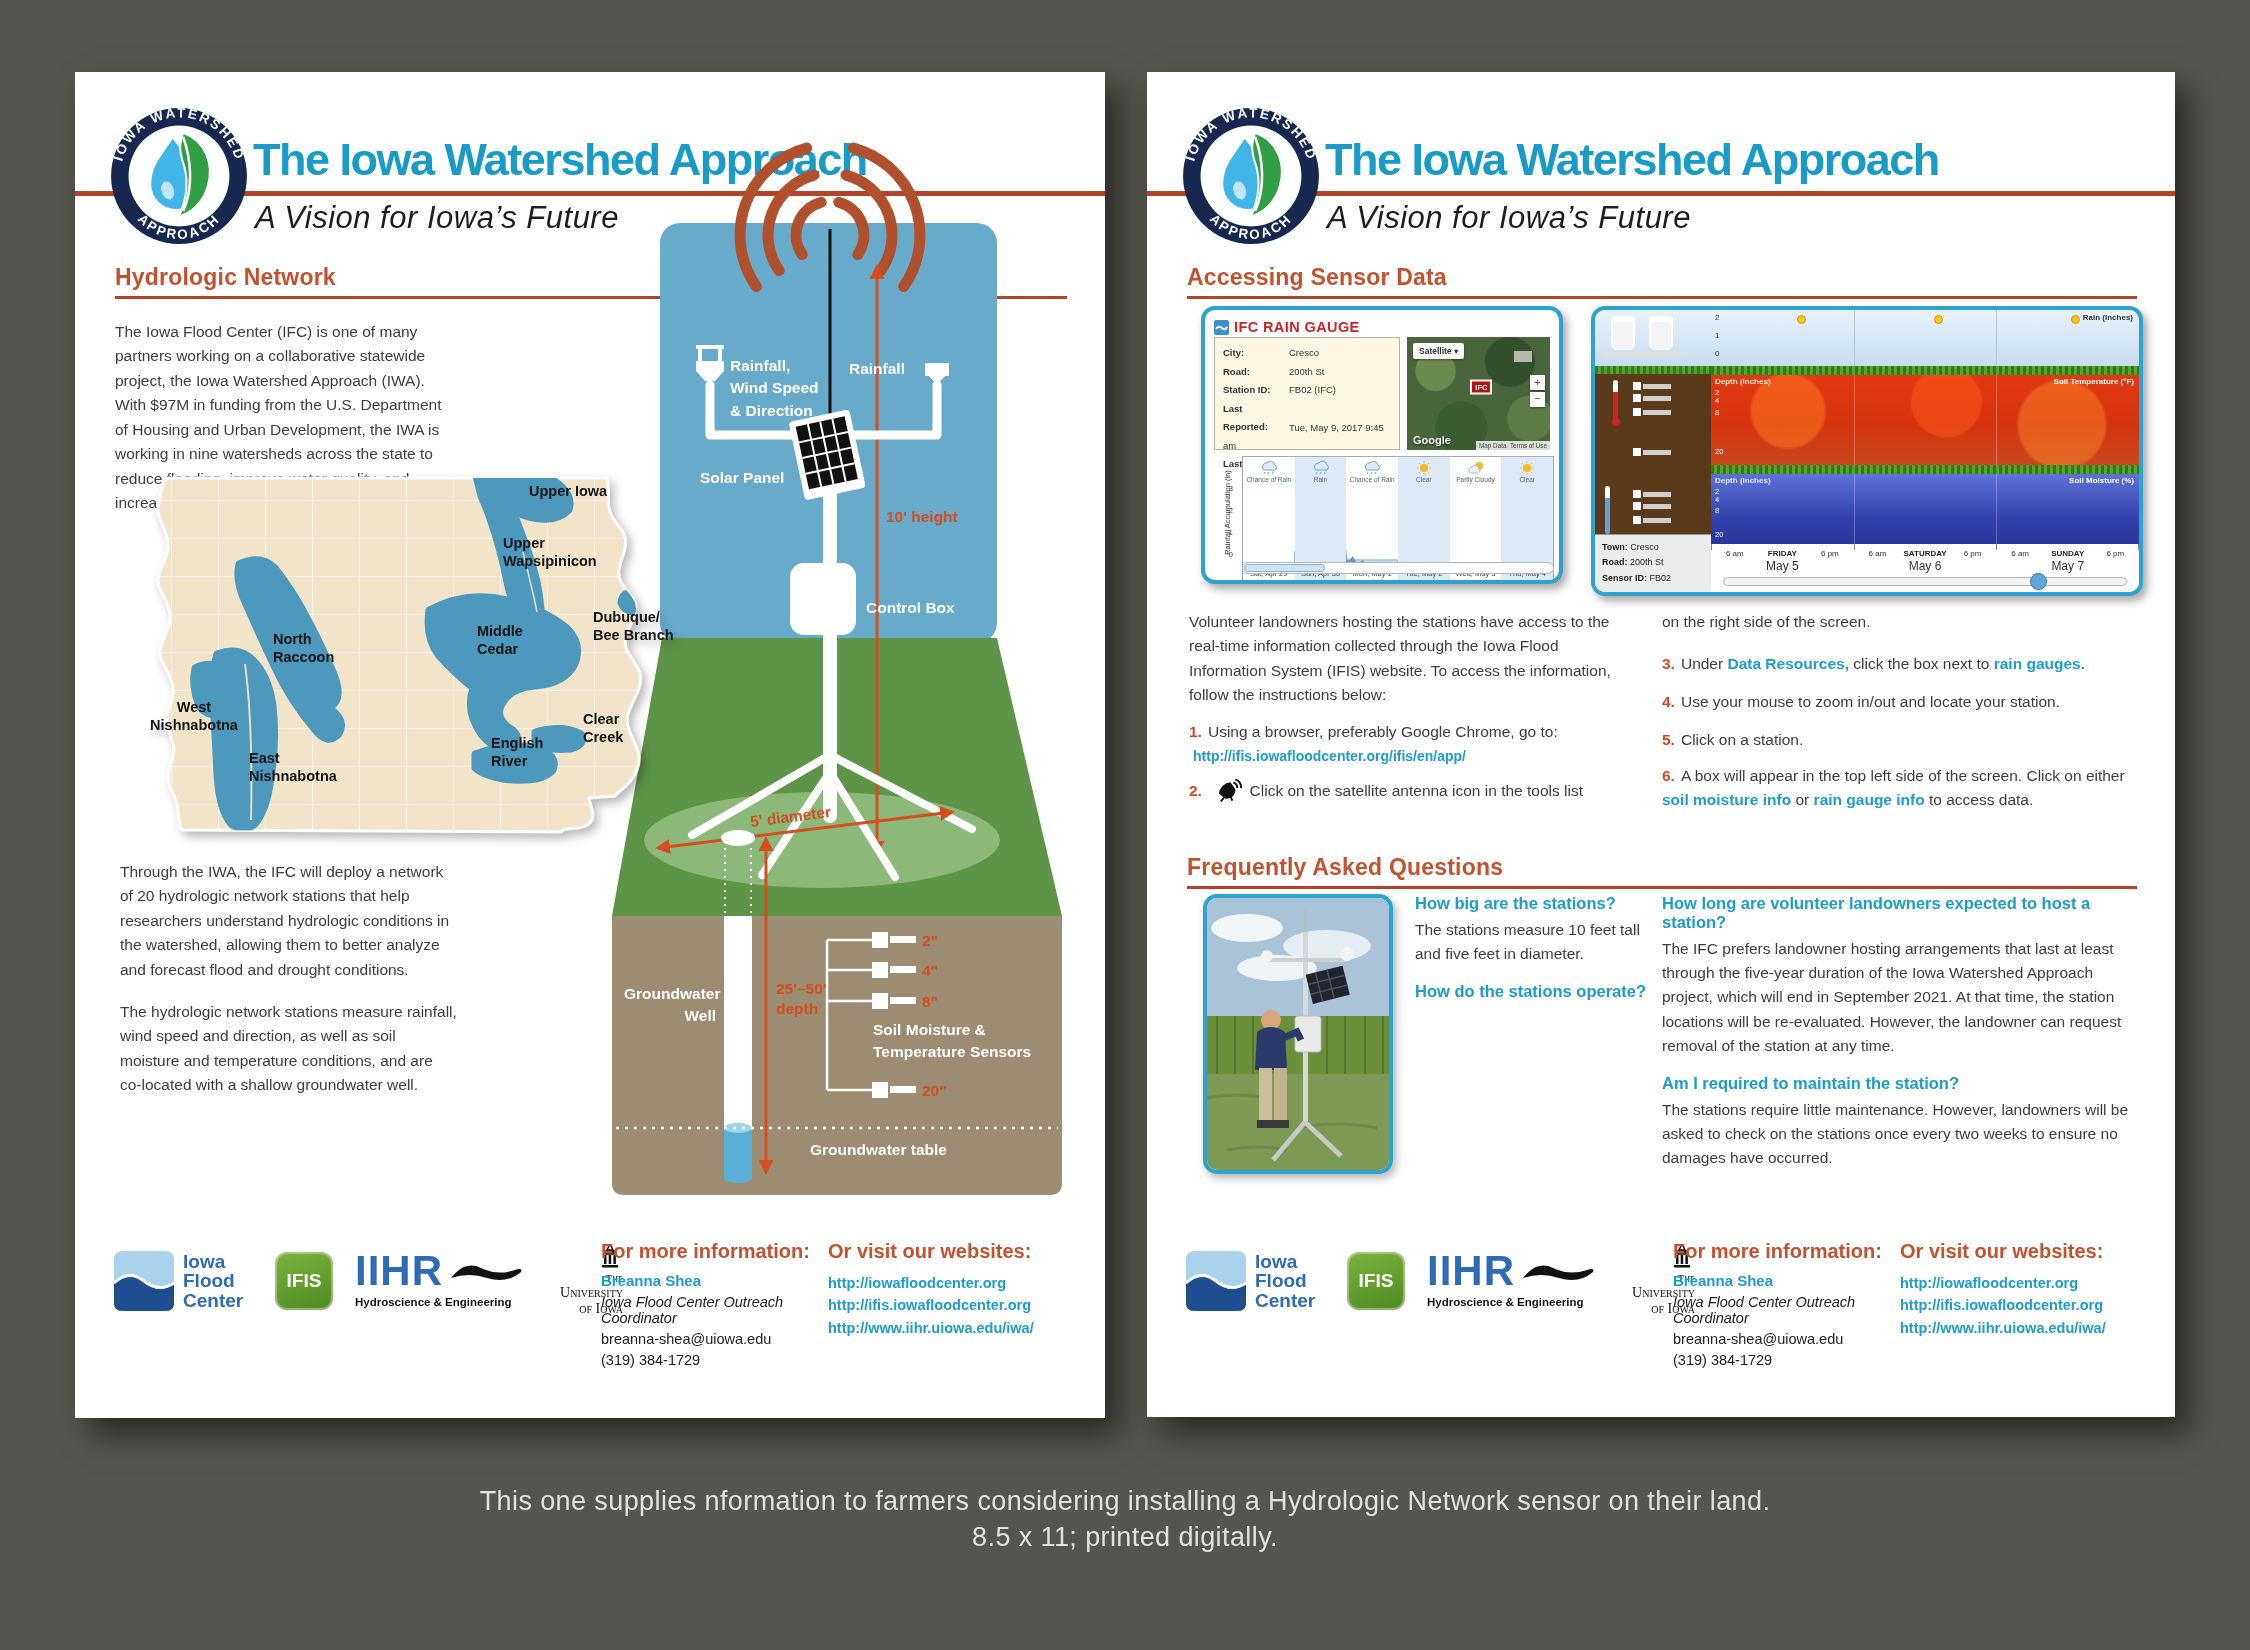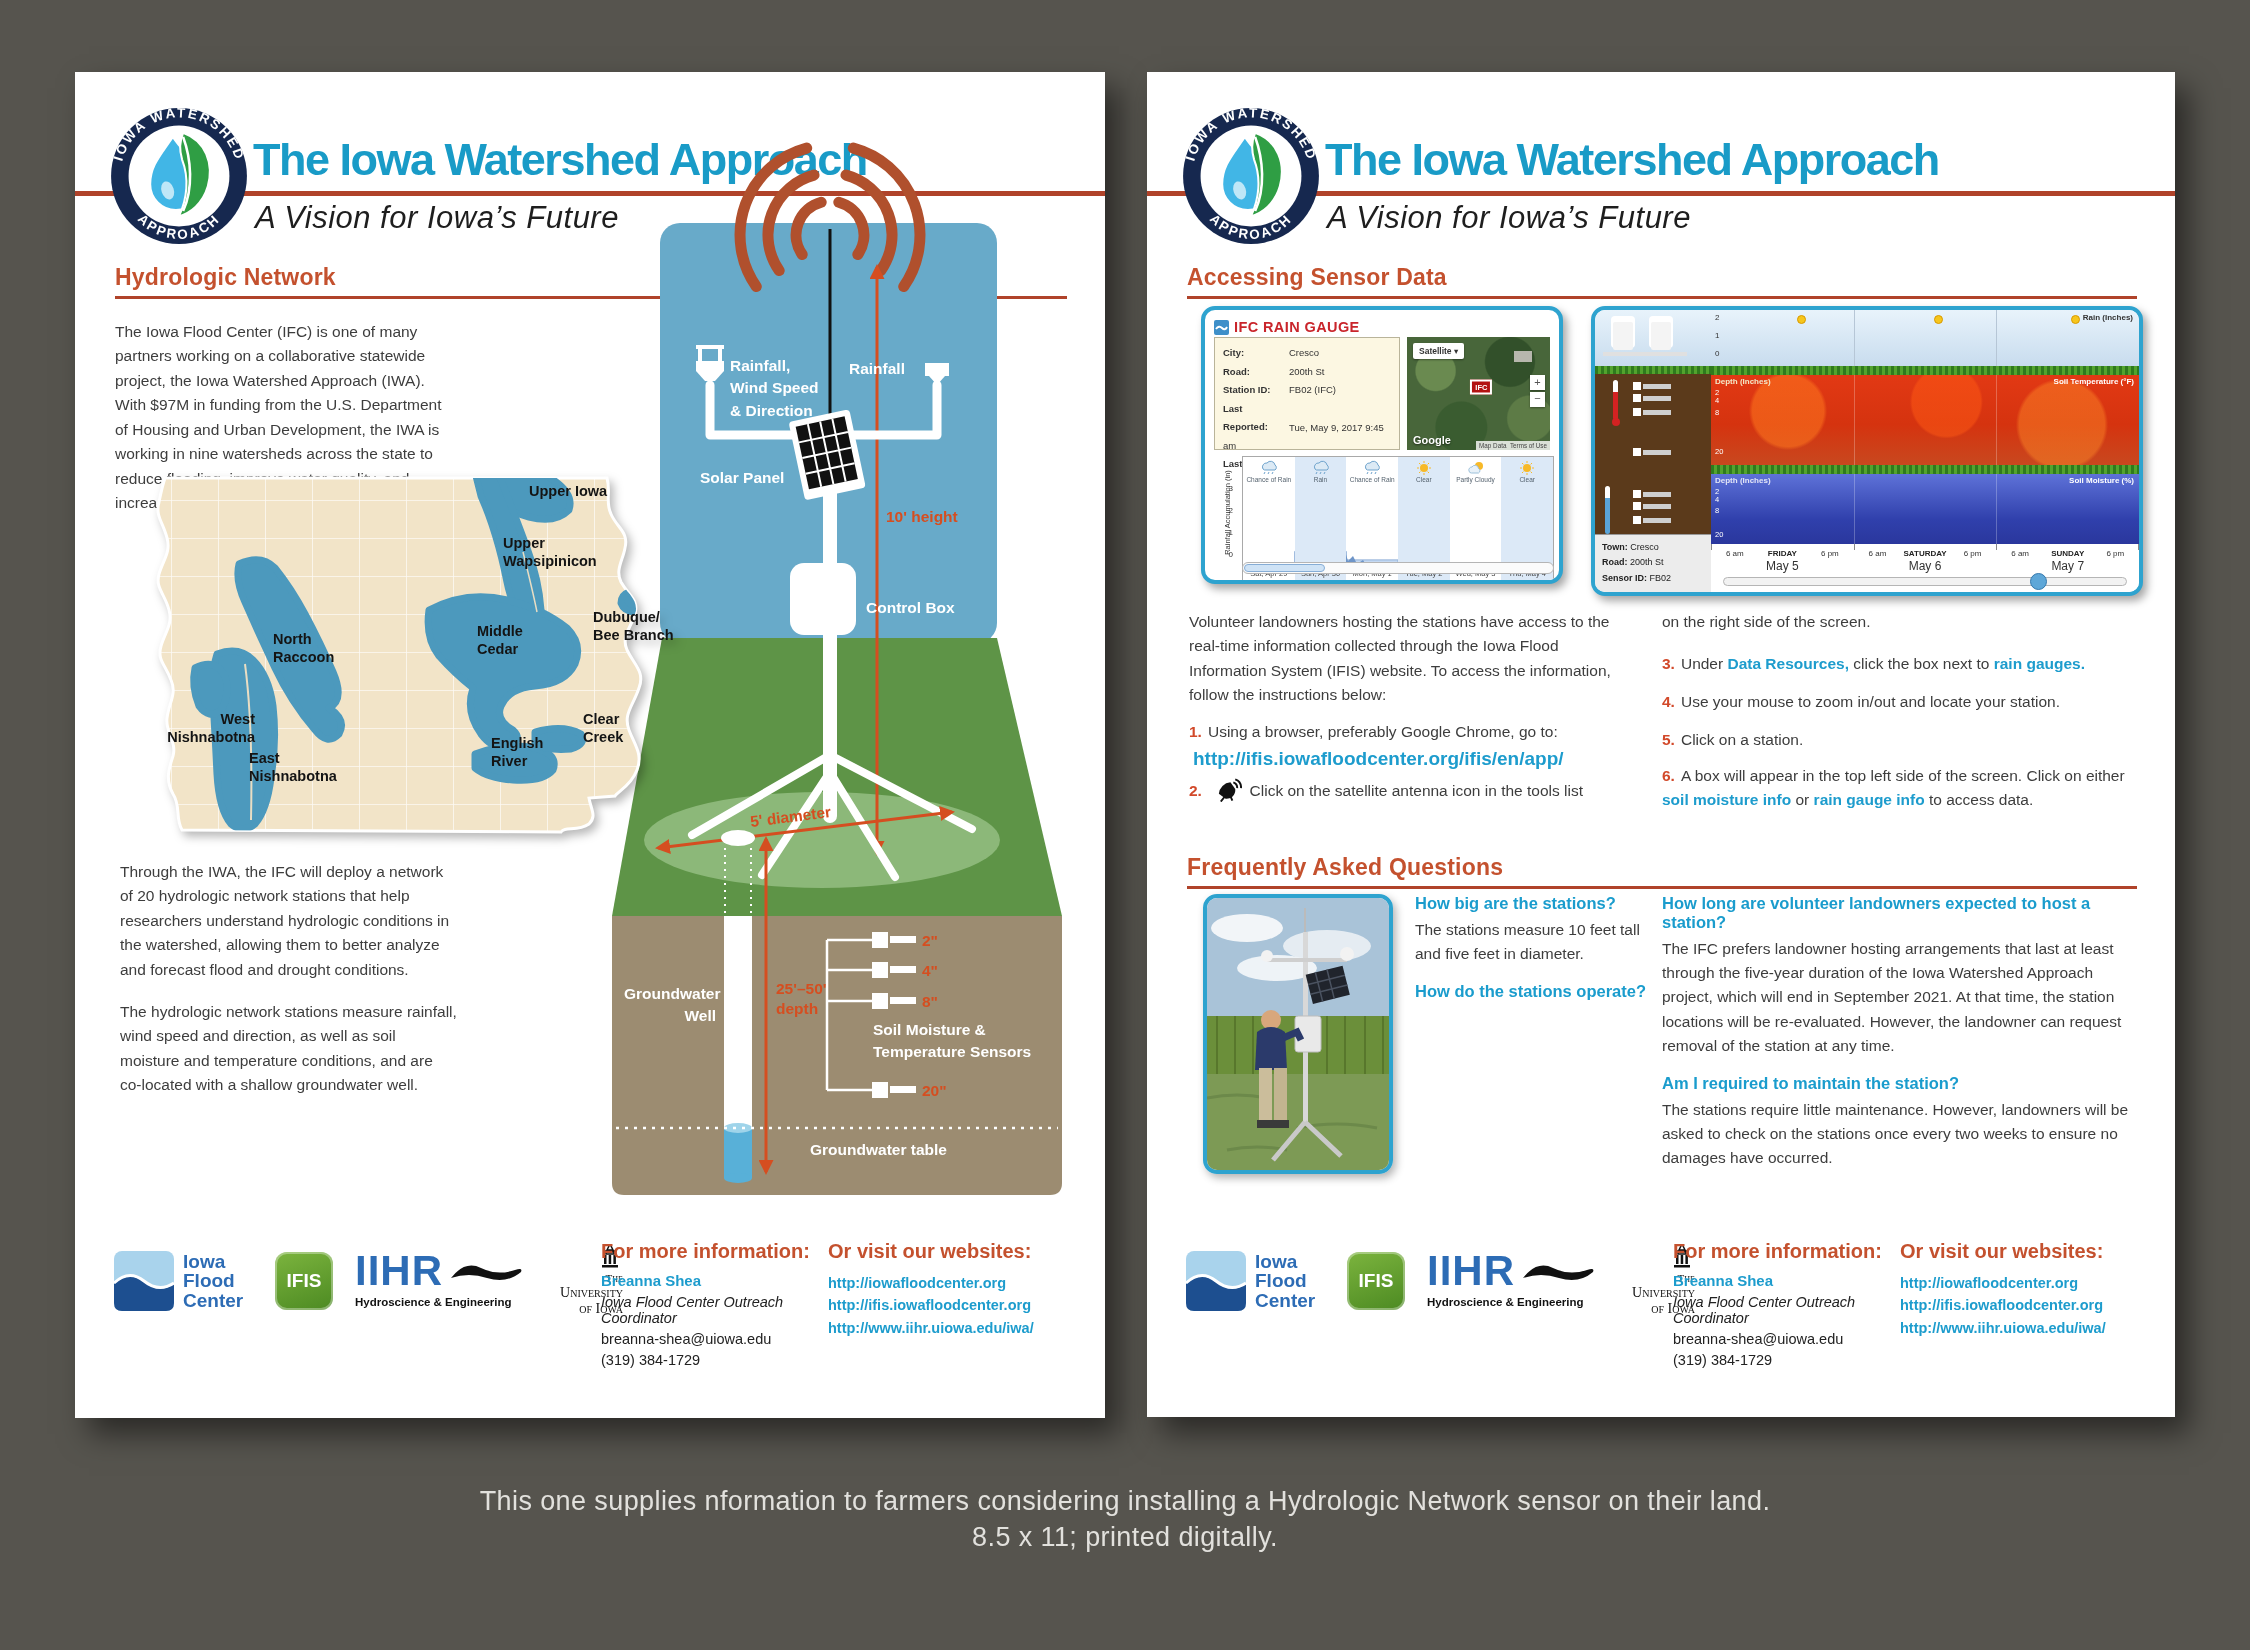--- a/index.html
+++ b/index.html
@@ -216,21 +216,21 @@
       </svg>
       <div class="abs maplabel" style="left:452px;top:20px;">Upper Iowa</div>
       <div class="abs maplabel pre" style="left:426px;top:72px;">Upper
 Wapsipinicon</div>
       <div class="abs maplabel pre" style="left:516px;top:146px;">Dubuque/
 Bee Branch</div>
       <div class="abs maplabel pre" style="left:400px;top:160px;">Middle
 Cedar</div>
       <div class="abs maplabel pre" style="left:196px;top:168px;">North
 Raccoon</div>
-      <div class="abs maplabel pre" style="left:56px;top:248px;width:122px;text-align:right;">West
+      <div class="abs maplabel pre" style="left:56px;top:236px;width:122px;text-align:center;">West
 Nishnabotna</div>
       <div class="abs maplabel pre" style="left:172px;top:287px;">East
 Nishnabotna</div>
       <div class="abs maplabel pre" style="left:414px;top:272px;">English
 River</div>
       <div class="abs maplabel pre" style="left:506px;top:248px;">Clear
 Creek</div>
     </div>
 
     <div class="abs bodytext" style="left:45px;top:788px;width:338px;">Through the IWA, the IFC will deploy a network of 20 hydrologic network stations that help researchers understand hydrologic conditions in the watershed, allowing them to better analyze and forecast flood and drought conditions.</div>
@@ -526,21 +526,21 @@
             </div>
           </div>
         </div>
       </div>
     </div>
 
     <div class="abs bodytext" style="left:42px;top:538px;width:448px;">Volunteer landowners hosting the stations have access to the real-time information collected through the Iowa Flood Information System (IFIS) website. To access the information, follow the instructions below:</div>
     <div class="abs bodytext" style="left:42px;top:648px;width:460px;">
       <span class="num">1.</span><span>Using a browser, preferably Google Chrome, go to:</span>
     </div>
-    <div class="abs blue" style="left:46px;top:676px;font-size:19px;">http://ifis.iowafloodcenter.org/ifis/en/app/</div>
+    <div class="abs blue" style="left:46px;top:676px;font-size:14px;">http://ifis.iowafloodcenter.org/ifis/en/app/</div>
     <div class="abs bodytext" style="left:42px;top:706px;width:470px;">
       <span class="num">2.</span>
       <svg width="27" height="24" viewBox="0 0 28 24" style="vertical-align:-6px;margin:0 3px;">
         <path d="M4,16 A13,13 0 0 1 16,4 L21,11 A9,9 0 0 1 11,21 Z" fill="#111"></path>
         <path d="M10,19 l-4,5 M15,16 l3,7" stroke="#111" stroke-width="2" fill="none"></path>
         <path d="M19,4 a6,6 0 0 1 4,6 M21,1 a9,9 0 0 1 6,9" stroke="#111" stroke-width="2" fill="none"></path>
       </svg>
       <span>Click on the satellite antenna icon in the tools list</span>
     </div>
     <div class="abs bodytext" style="left:515px;top:538px;width:475px;">on the right side of the screen.</div>

